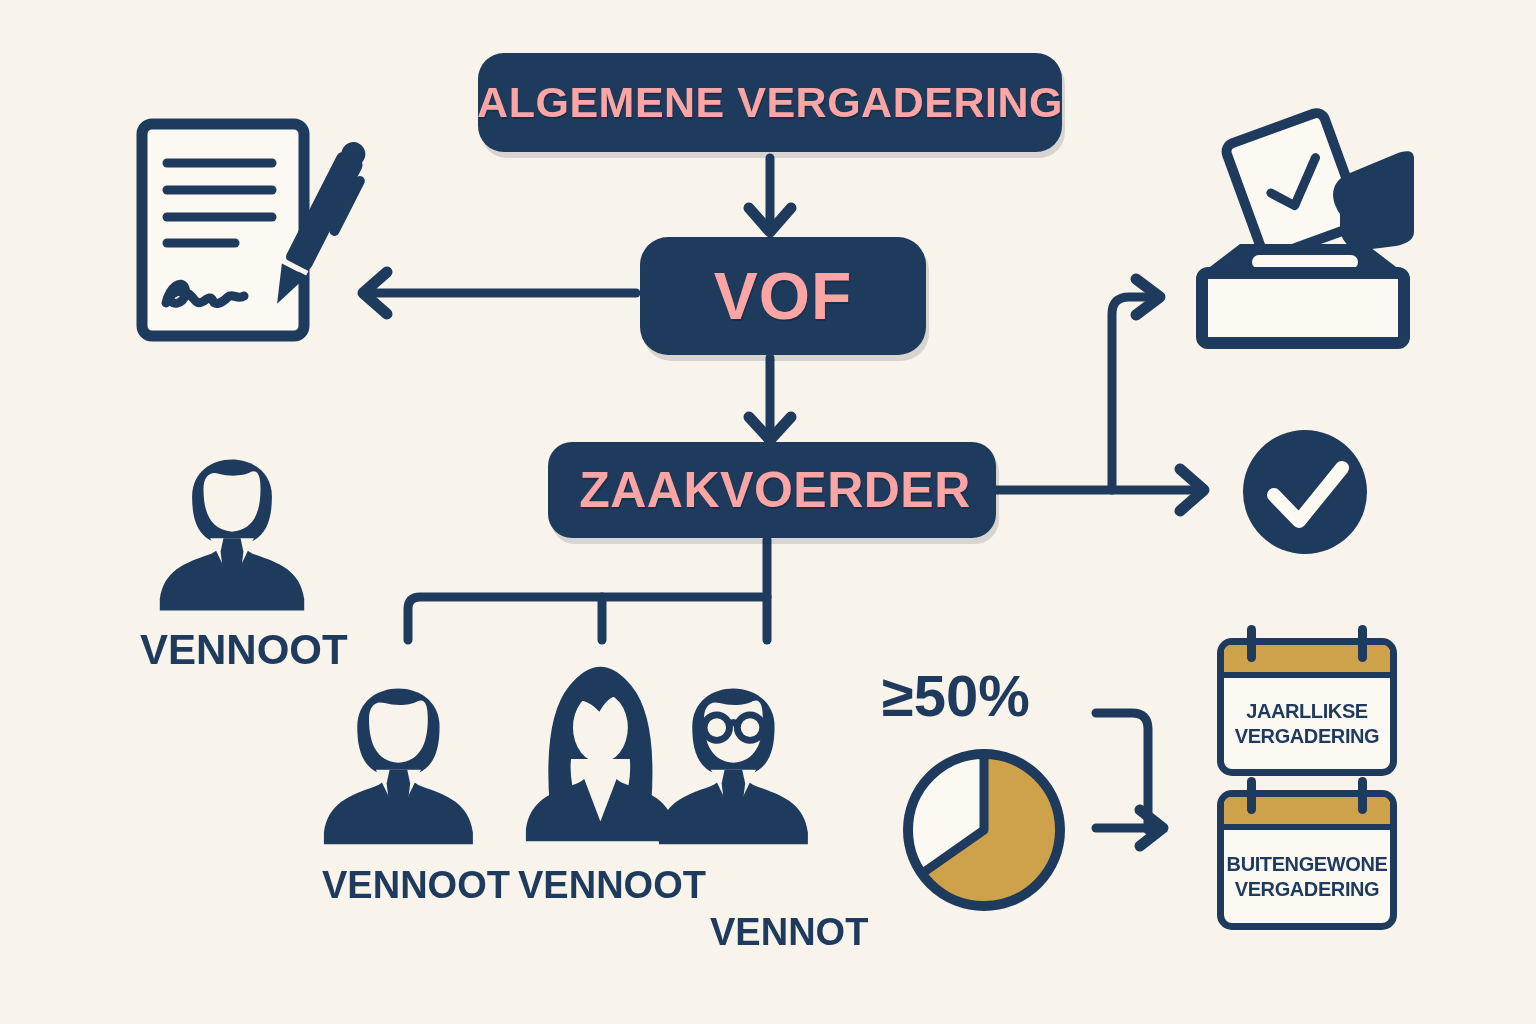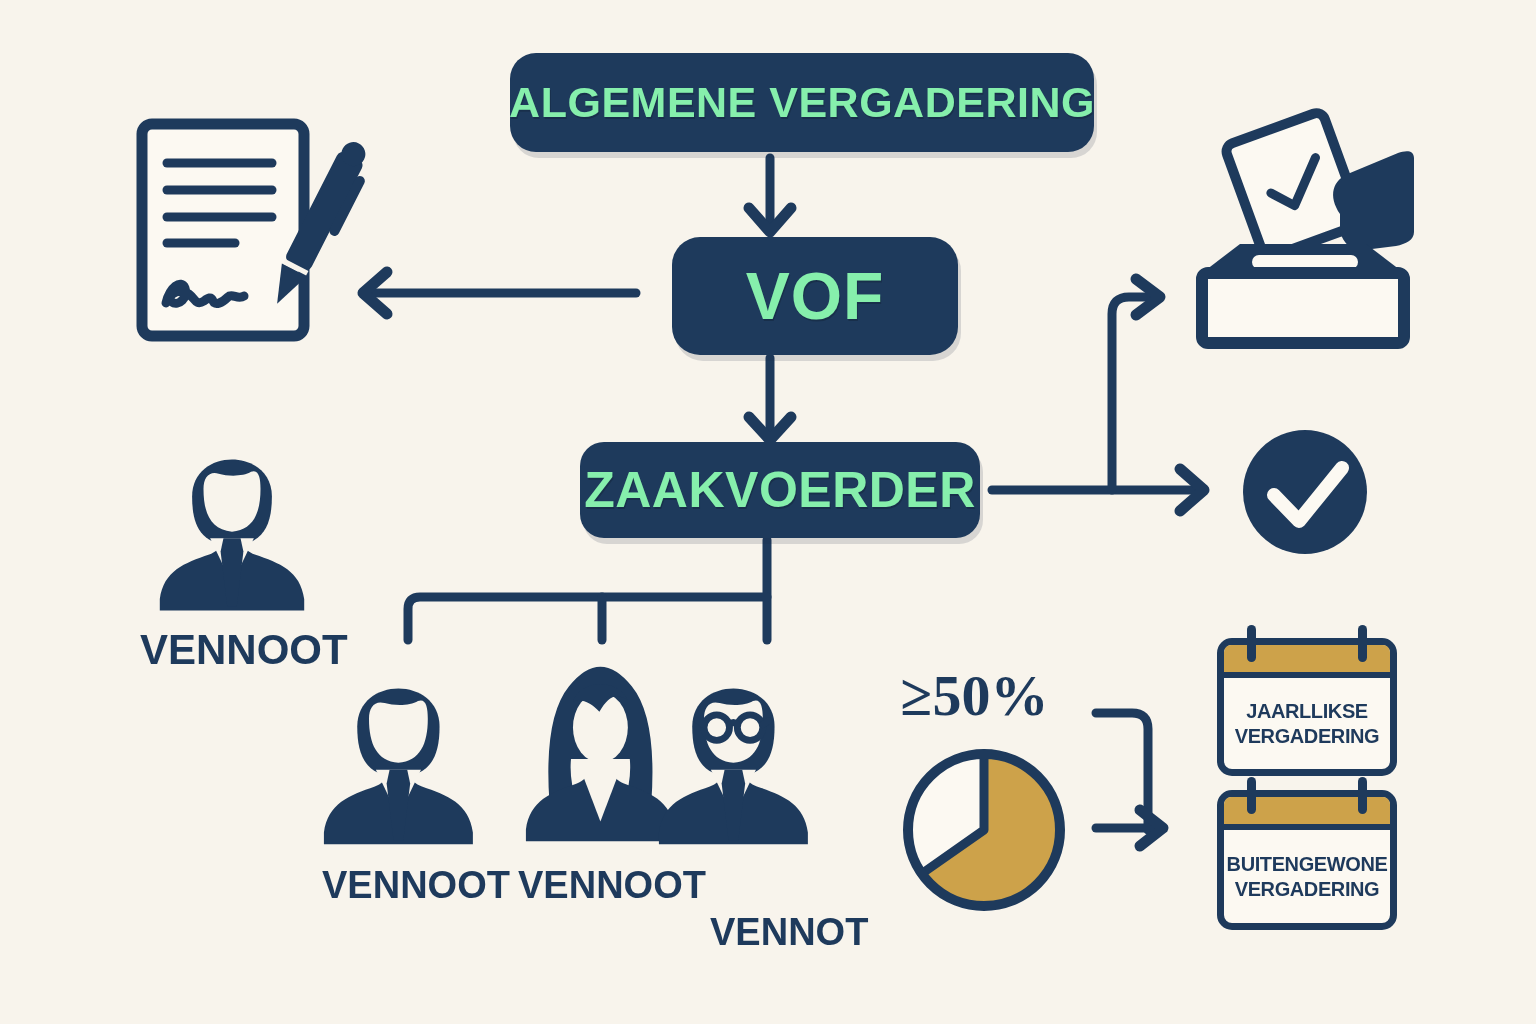--- a/index.html
+++ b/index.html
@@ -10,36 +10,35 @@
   }
   #diagram-svg{position:absolute; left:0; top:0;}
   .ln{fill:none; stroke:var(--navy,#1e3a5c); stroke-width:9; stroke-linecap:round; stroke-linejoin:round;}
   .hd{fill:none; stroke:var(--navy,#1e3a5c); stroke-width:11; stroke-linecap:round; stroke-linejoin:round;}
   .nv{fill:var(--navy,#1e3a5c);}
   .pp{fill:var(--paper,#fcf9f2);}
   .fc{fill:var(--bg,#f8f4ec);}
   .gd{fill:var(--gold,#cda24a);}
   .node{
     position:absolute; display:flex; align-items:center; justify-content:center;
-    background:var(--navy,#1e3a5c); color:#86efac; font-weight:700;
+    background:var(--navy,#1e3a5c); color:#fca5a5; font-weight:700;
     box-shadow:3px 6px 0 rgba(26,42,66,0.15);
     text-shadow:1px 2px 0 rgba(0,0,0,0.18);
     white-space:nowrap;
-    margin-left:32px;
   }
   #node-av{left:478px; top:53px; width:584px; height:99px; border-radius:26px; font-size:43px; letter-spacing:.5px;}
   #node-vof{left:640px; top:237px; width:286px; height:118px; border-radius:28px; font-size:66px; letter-spacing:1px;}
-  #node-zaak{left:548px; top:442px; width:400px; height:96px; border-radius:24px; font-size:50px; letter-spacing:.5px;}
+  #node-zaak{left:548px; top:442px; width:442px; height:96px; border-radius:24px; font-size:50px; letter-spacing:.5px;padding-left:6px;}
   .p-label{
     position:absolute; color:var(--navy,#1e3a5c); font-weight:700; font-size:38px;
     text-align:left; white-space:nowrap;
   }
   #quorum-label{
-    position:absolute; left:882px; top:662px; width:185px; text-align:center;
-    color:var(--navy,#1e3a5c); font-weight:700; font-size:58px; white-space:nowrap;font-family:Liberation Serif, serif;
+    position:absolute; left:882px; top:662px; width:185px; text-align:left;
+    color:var(--navy,#1e3a5c); font-weight:700; font-size:58px; white-space:nowrap;
   }
   .calendar{
     position:absolute; left:1217px; width:180px; box-sizing:border-box;
     background:var(--paper,#fcf9f2); border:7px solid var(--navy,#1e3a5c); border-radius:15px;
   }
   #calendar-annual{top:638px; height:138px;}
   #calendar-extraordinary{top:790px; height:140px;}
   .cal-header{height:27px; background:var(--gold,#cda24a); border-bottom:6px solid var(--navy,#1e3a5c); border-radius:7px 7px 0 0;}
   .cal-ring{position:absolute; top:-20px; width:9px; height:37px; background:var(--navy,#1e3a5c); border-radius:5px;}
   .cal-ring.l{left:23px;} .cal-ring.r{right:23px;}

